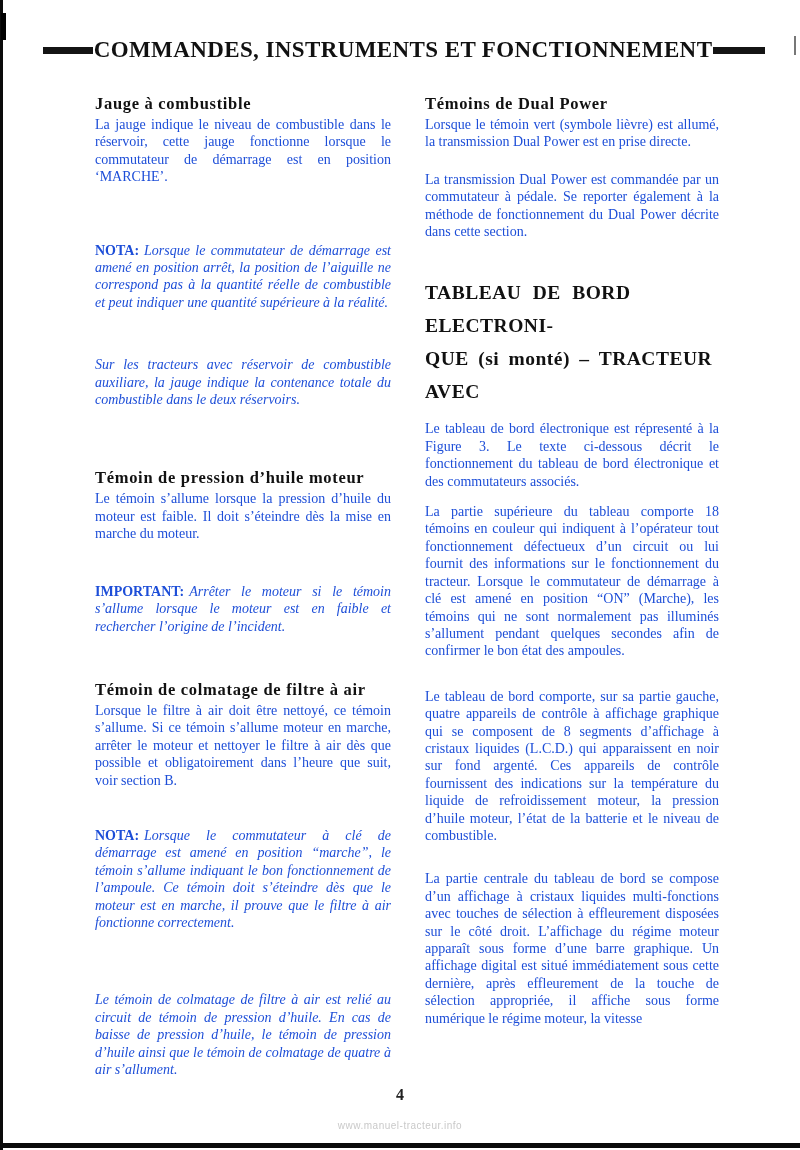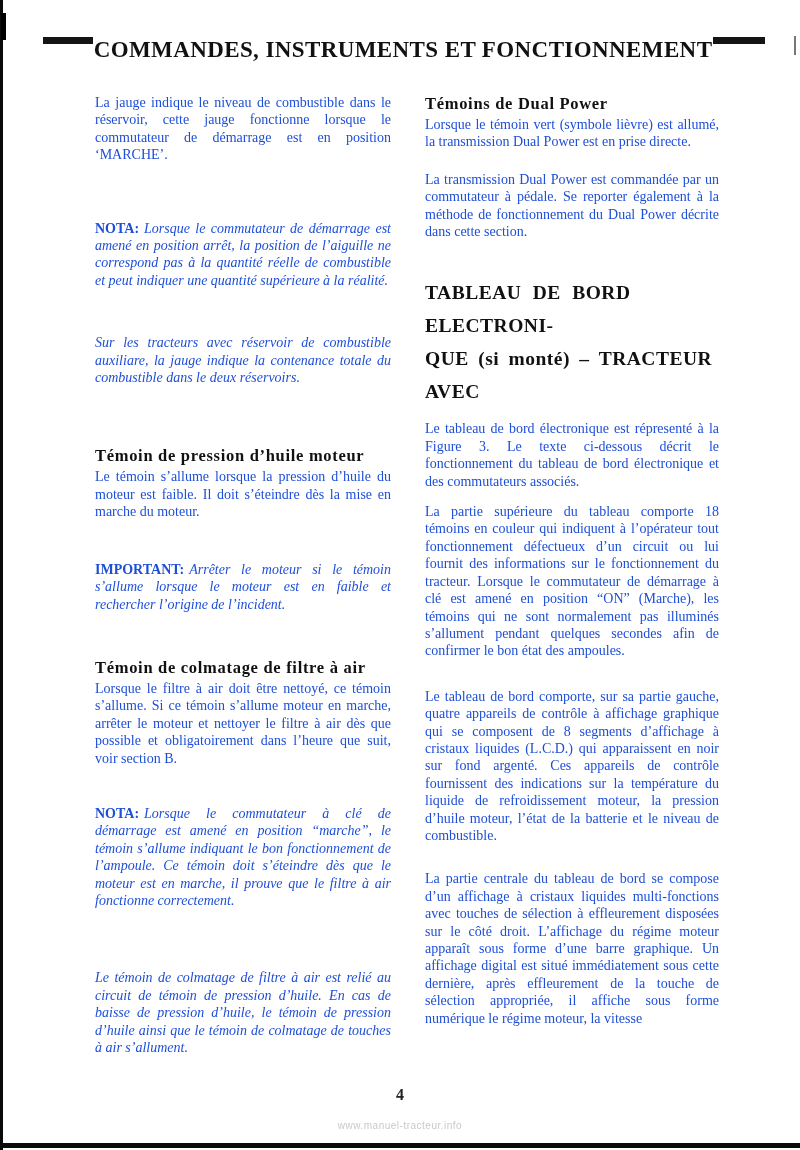--- a/index.html
+++ b/index.html
@@ -11,21 +11,21 @@
   .page { position:absolute; inset:0; background:#fff; }
 
   
   .edge-left  { position:absolute; left:0; top:0; width:3px; height:1150px; background:#0a0a0a; }
   .edge-left-blot { position:absolute; left:1px; top:13px; width:5px; height:27px; background:#000; }
   .edge-bottom{ position:absolute; left:0; bottom:2px; width:800px; height:5px; background:#0a0a0a; }
   .edge-right-blot { position:absolute; right:4px; top:36px; width:2px; height:19px; background:#777; }
 
   
   .header { position:absolute; top:37px; left:88px; width:632px;
-            display:flex; justify-content:center; }
+            display:flex; align-items:center; justify-content:center; }
   .rule { height:7px; background:#141414; flex:0 0 auto; }
   .rule-left { width:50px; }
   .rule-right{ width:52px; }
   .title { font-size:23px; font-weight:bold; letter-spacing:0.4px;
            white-space:nowrap; color:#111; padding:0 1px; }
 
   
   .col { position:absolute; top:94px; }
   .col-left  { left:95px;  width:296px; }
   .col-right { left:425px; width:294px; }
@@ -64,37 +64,38 @@
   <div class="edge-right-blot"></div>
   <div class="edge-bottom"></div>
 
   <div class="header">
     <span class="rule rule-left"></span>
     <span class="title">COMMANDES, INSTRUMENTS ET FONCTIONNEMENT</span>
     <span class="rule rule-right"></span>
   </div>
 
   <div class="col col-left">
+    <h3>Jauge à combustible</h3>
     <p>La jauge indique le niveau de combustible dans le réservoir, cette jauge fonctionne lorsque le commutateur de démarrage est en position ‘MARCHE’.</p>
 
     <p class="ital mt42"><span class="lbl">NOTA:</span><span>Lorsque le commutateur de démarrage est amené en position arrêt, la position de l’aiguille ne correspond pas à la quantité réelle de combustible et peut indiquer une quantité supérieure à la réalité.</span></p>
 
     <p class="ital mt45">Sur les tracteurs avec réservoir de combustible auxiliare, la jauge indique la contenance totale du combustible dans le deux réservoirs.</p>
 
     <h3 class="mt44">Témoin de pression d’huile moteur</h3>
     <p>Le témoin s’allume lorsque la pression d’huile du moteur est faible. Il doit s’éteindre dès la mise en marche du moteur.</p>
 
     <p class="ital mt40"><span class="lbl">IMPORTANT:</span><span>Arrêter le moteur si le témoin s’allume lorsque le moteur est en faible et rechercher l’origine de l’incident.</span></p>
 
     <h3 class="mt45">Témoin de colmatage de filtre à air</h3>
     <p>Lorsque le filtre à air doit être nettoyé, ce témoin s’allume. Si ce témoin s’allume moteur en marche, arrêter le moteur et nettoyer le filtre à air dès que possible et obligatoirement dans l’heure que suit, voir section B.</p>
 
     <p class="ital mt38"><span class="lbl">NOTA:</span><span>Lorsque le commutateur à clé de démarrage est amené en position “marche”, le témoin s’allume indiquant le bon fonctionnement de l’ampoule. Ce témoin doit s’éteindre dès que le moteur est en marche, il prouve que le filtre à air fonctionne correctement.</span></p>
 
-    <p class="ital mt44">Le témoin de colmatage de filtre à air est relié au circuit de témoin de pression d’huile. En cas de baisse de pression d’huile, le témoin de pression d’huile ainsi que le témoin de colmatage de touches à air s’allument.</p>
+    <p class="ital mt44">Le témoin de colmatage de filtre à air est relié au circuit de témoin de pression d’huile. En cas de baisse de pression d’huile, le témoin de pression d’huile ainsi que le témoin de colmatage de quatre à air s’allument.</p>
   </div>
 
   <div class="col col-right">
     <h3>Témoins de Dual Power</h3>
     <p>Lorsque le témoin vert (symbole lièvre) est allumé, la transmission Dual Power est en prise directe.</p>
     <p class="mt20">La transmission Dual Power est commandée par un commutateur à pédale. Se reporter également à la méthode de fonctionnement du Dual Power décrite dans cette section.</p>
 
     <div class="bighead mt36">
       <div class="hl1">TABLEAU DE BORD ELECTRONI-</div>
       <div class="hl2">QUE (si monté) – TRACTEUR AVEC</div>

